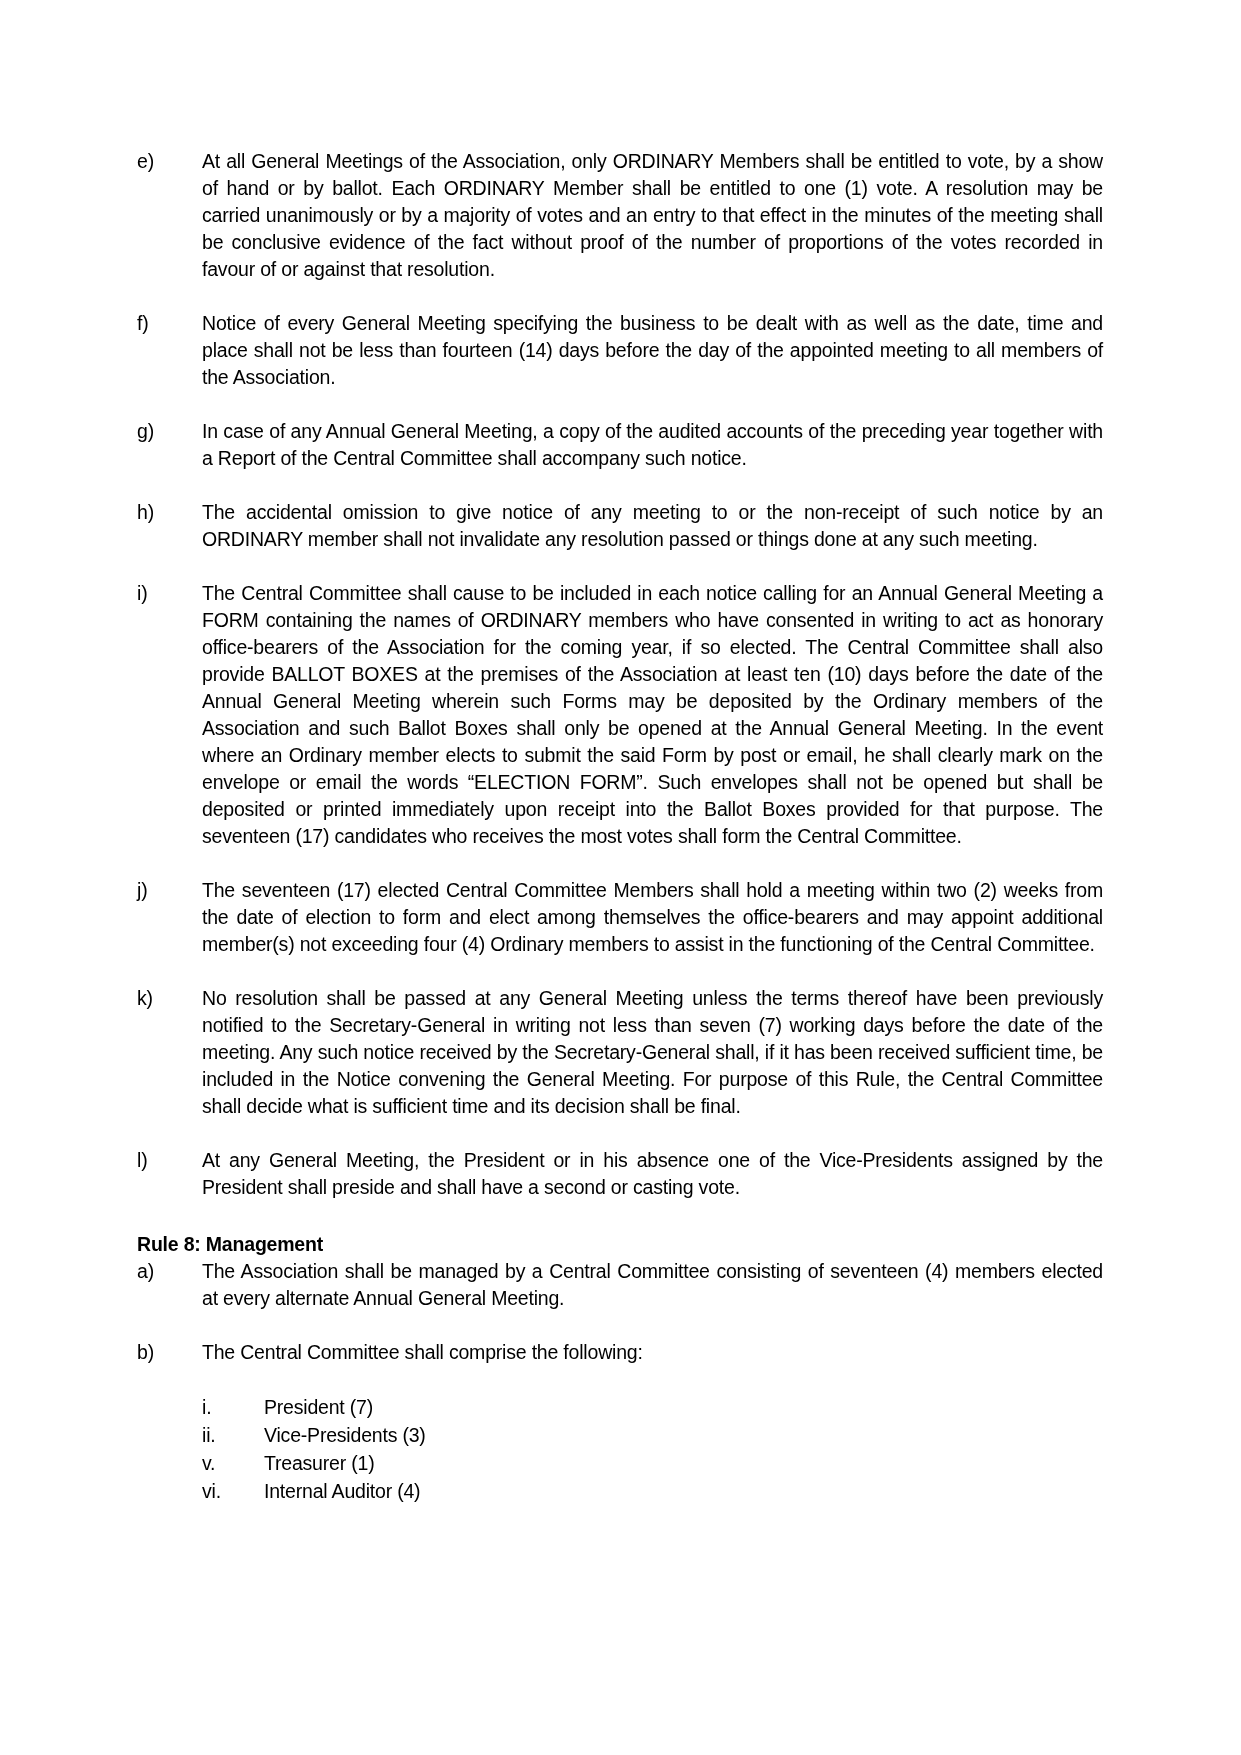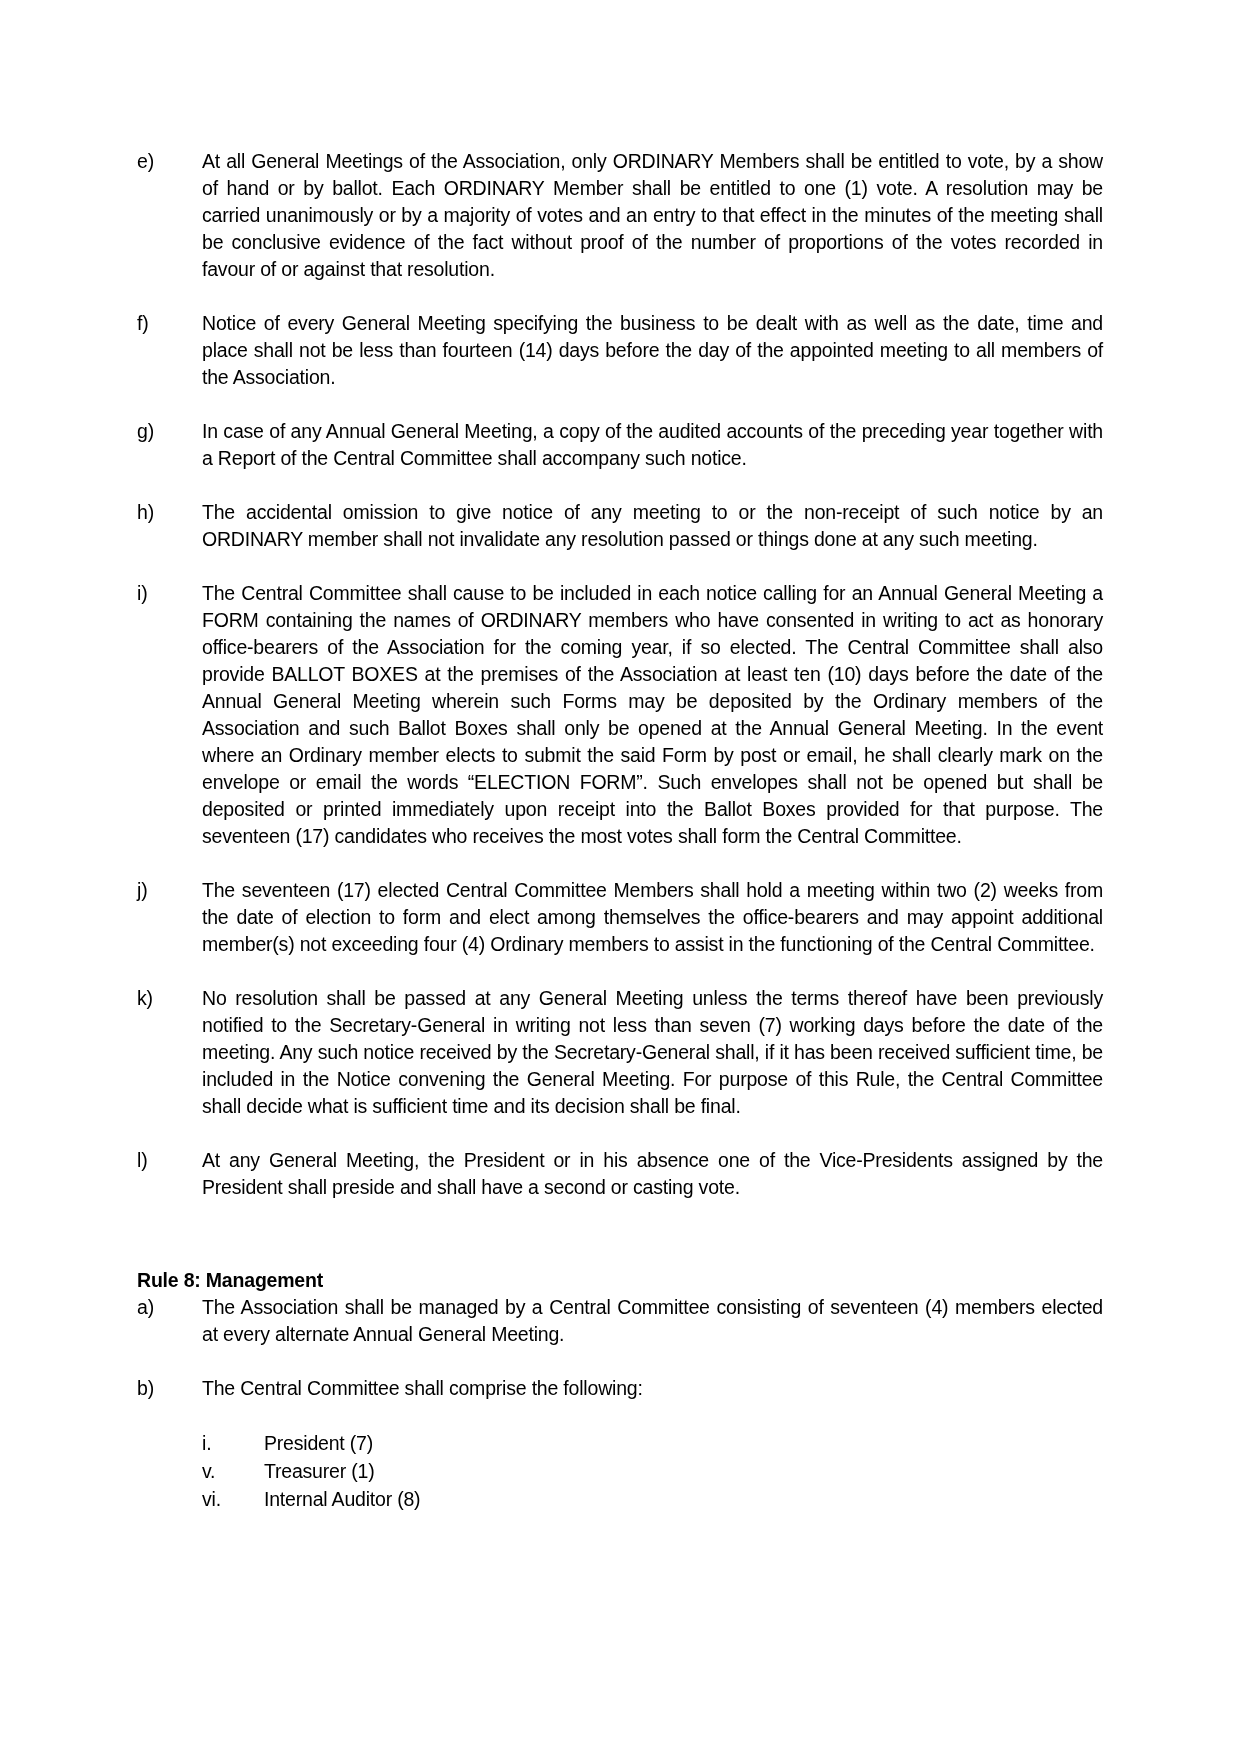--- a/index.html
+++ b/index.html
@@ -28,21 +28,21 @@
   .clause-label {
     flex: 0 0 65px;
     width: 65px;
   }
   .clause-text {
     flex: 1 1 auto;
     text-align: justify;
   }
   .rule-heading {
     font-weight: bold;
-    margin-top: 66px;
+    margin-top: 30px;
   }
   .positions-list {
     margin: 27px 0 0 65px;
   }
   .position-row {
     display: flex;
     line-height: 28px;
   }
   .position-label {
     flex: 0 0 62px;
@@ -108,22 +108,26 @@
     <div class="clause-label">b)</div>
     <div class="clause-text">The Central Committee shall comprise the following:</div>
   </div>
 
   <div class="positions-list">
     <div class="position-row">
       <div class="position-label">i.</div>
       <div class="position-text">President (7)</div>
     </div>
     <div class="position-row">
+      <div class="position-label">ii.</div>
+      <div class="position-text">Vice-Presidents (3)</div>
+    </div>
+    <div class="position-row">
       <div class="position-label">v.</div>
       <div class="position-text">Treasurer (1)</div>
     </div>
     <div class="position-row">
       <div class="position-label">vi.</div>
-      <div class="position-text">Internal Auditor (8)</div>
+      <div class="position-text">Internal Auditor (4)</div>
     </div>
   </div>
 
 </div>
 
 </body></html>

